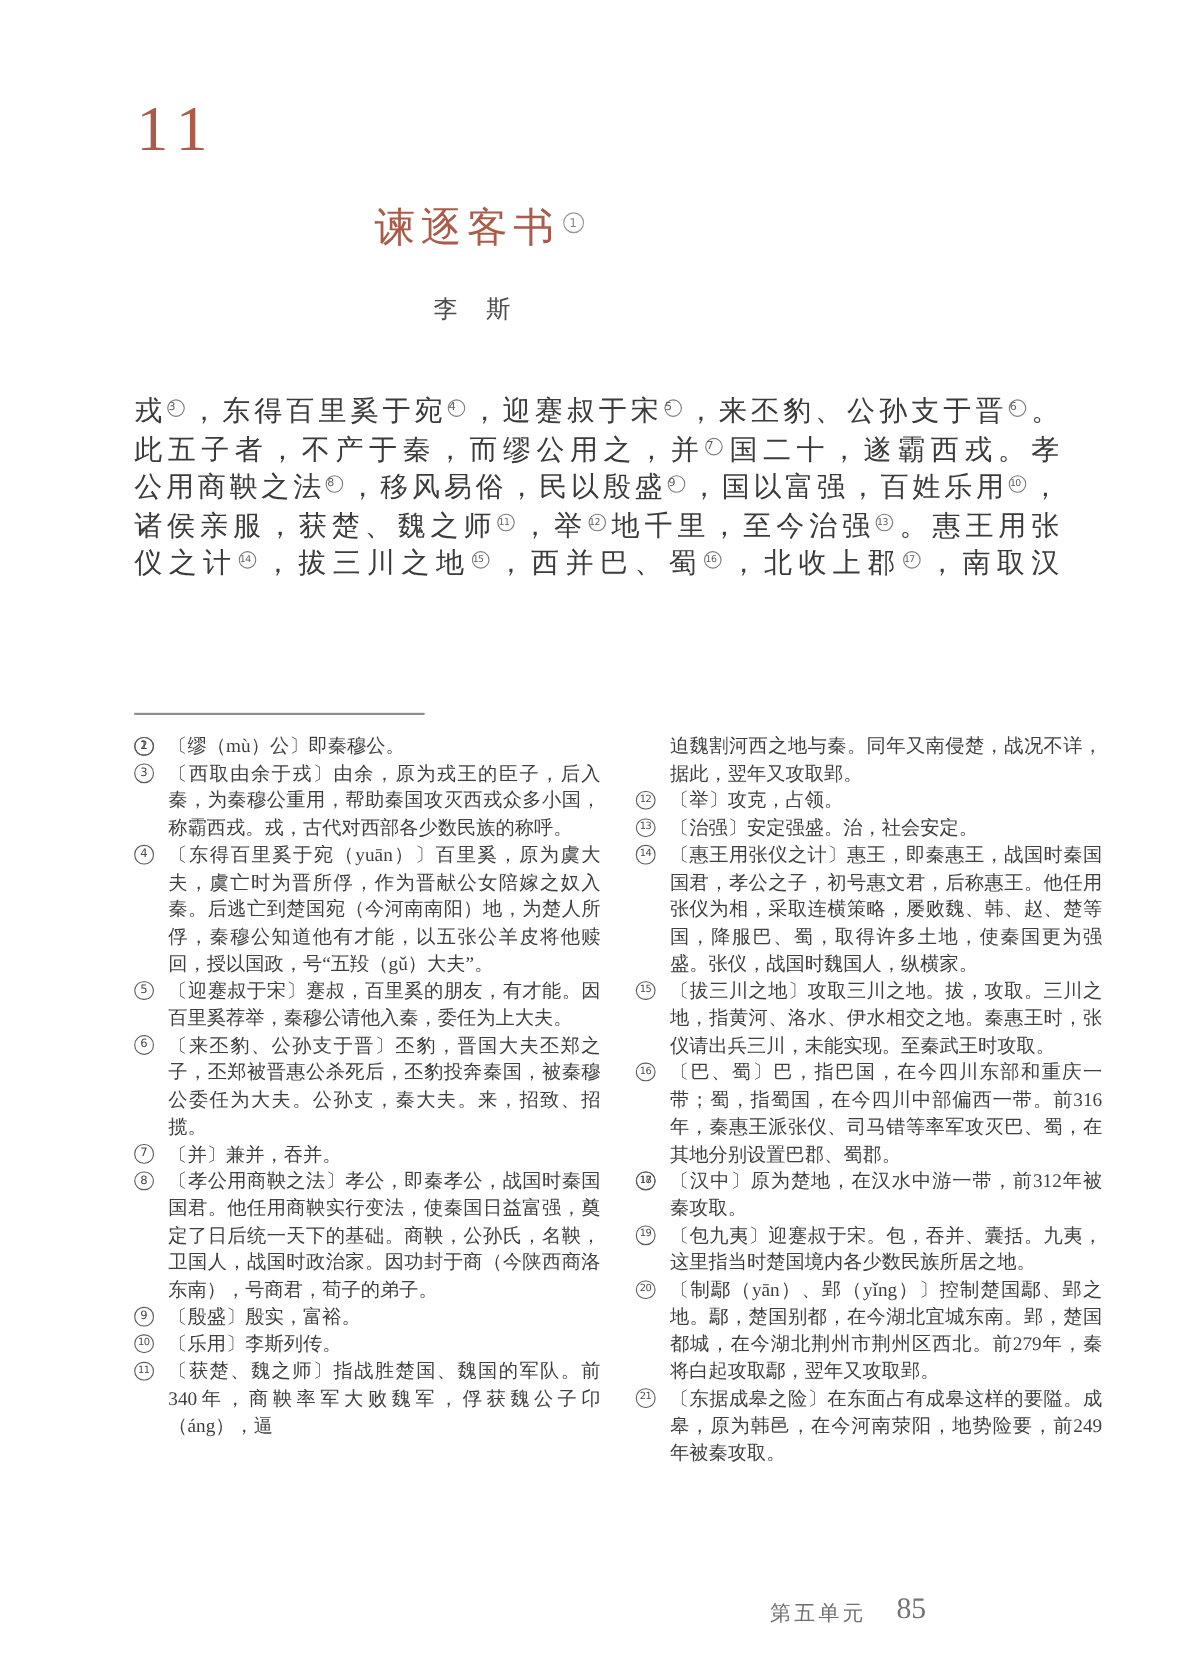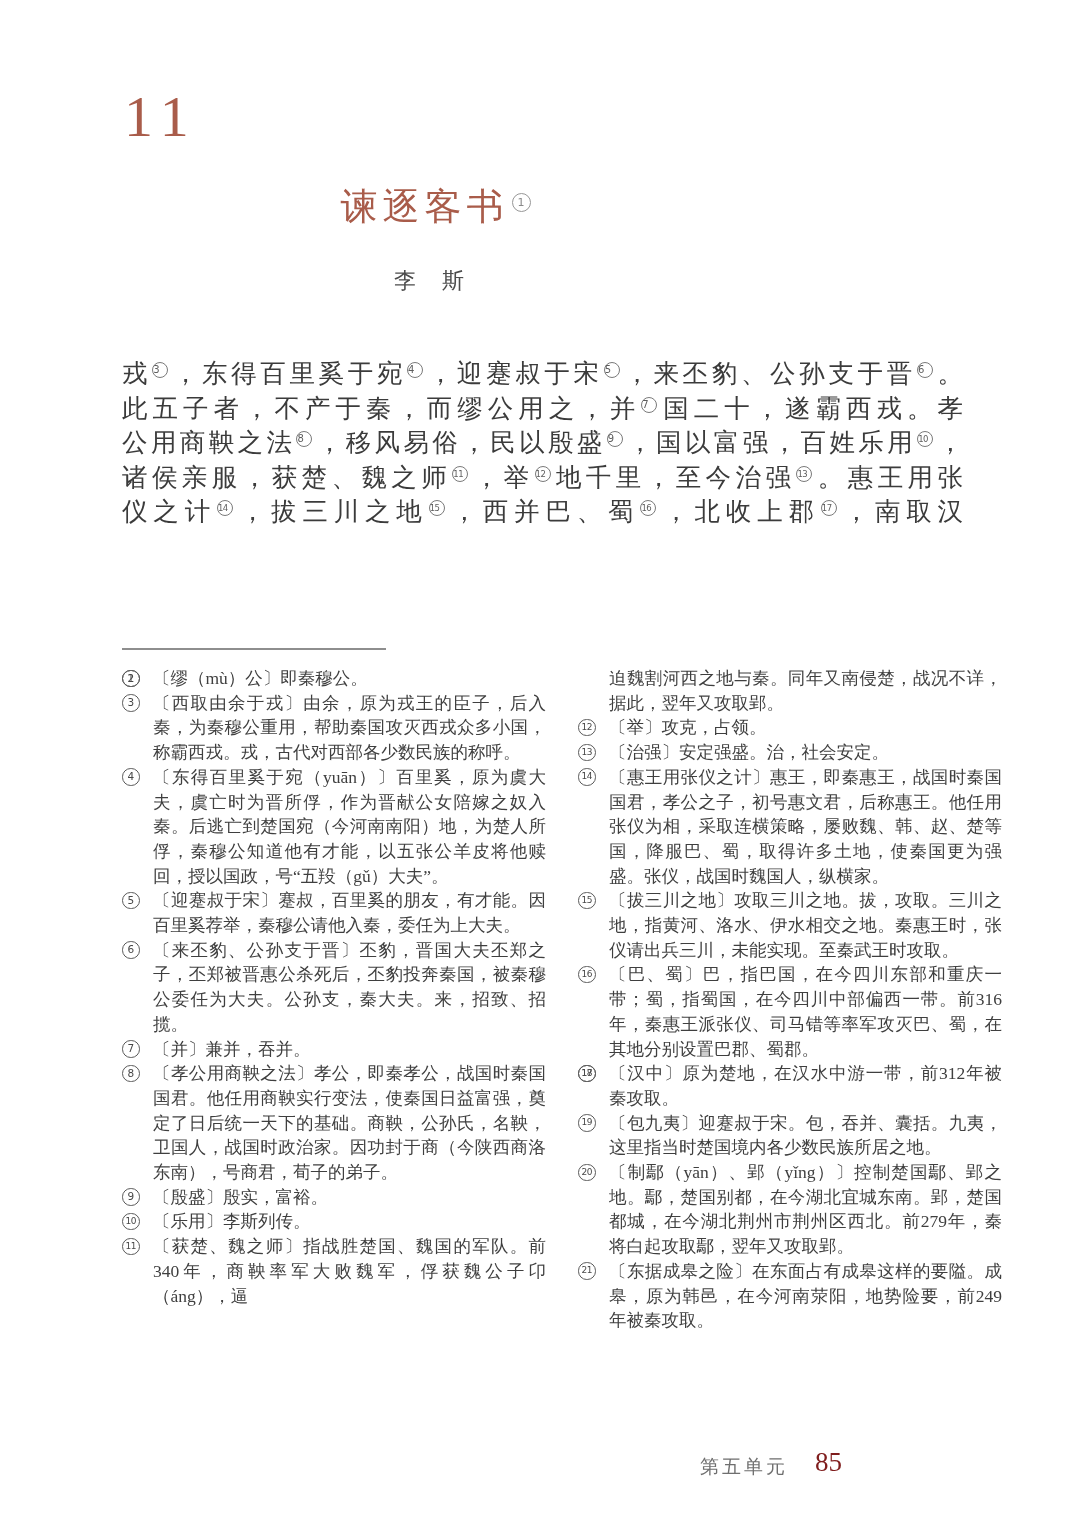--- a/index.html
+++ b/index.html
@@ -74,21 +74,21 @@
     font-family:"DejaVu Sans","Liberation Sans",sans-serif;
   }
   .fn-marker.two{font-size:9px;letter-spacing:-0.5px;}
   .footer{position:absolute;left:0;top:1428px;width:908px;height:40px;margin-top:19px;}
   .unit-label{
     position:absolute;right:120px;top:7px;
     font-size:19px;color:var(--footer-text);letter-spacing:3px;
   }
   .page-num{
     position:absolute;right:66px;top:0;
-    font-size:27px;color:#7f1d1d;
+    font-size:27px;color:#737373;
   }
 </style>
 </head>
 <body>
 
 <div class="lesson-number">11</div>
 
 <div class="title-row">
   <span class="title-text">谏逐客书</span><span class="title-sup"><span class="note-ref">1</span></span>
 </div>

